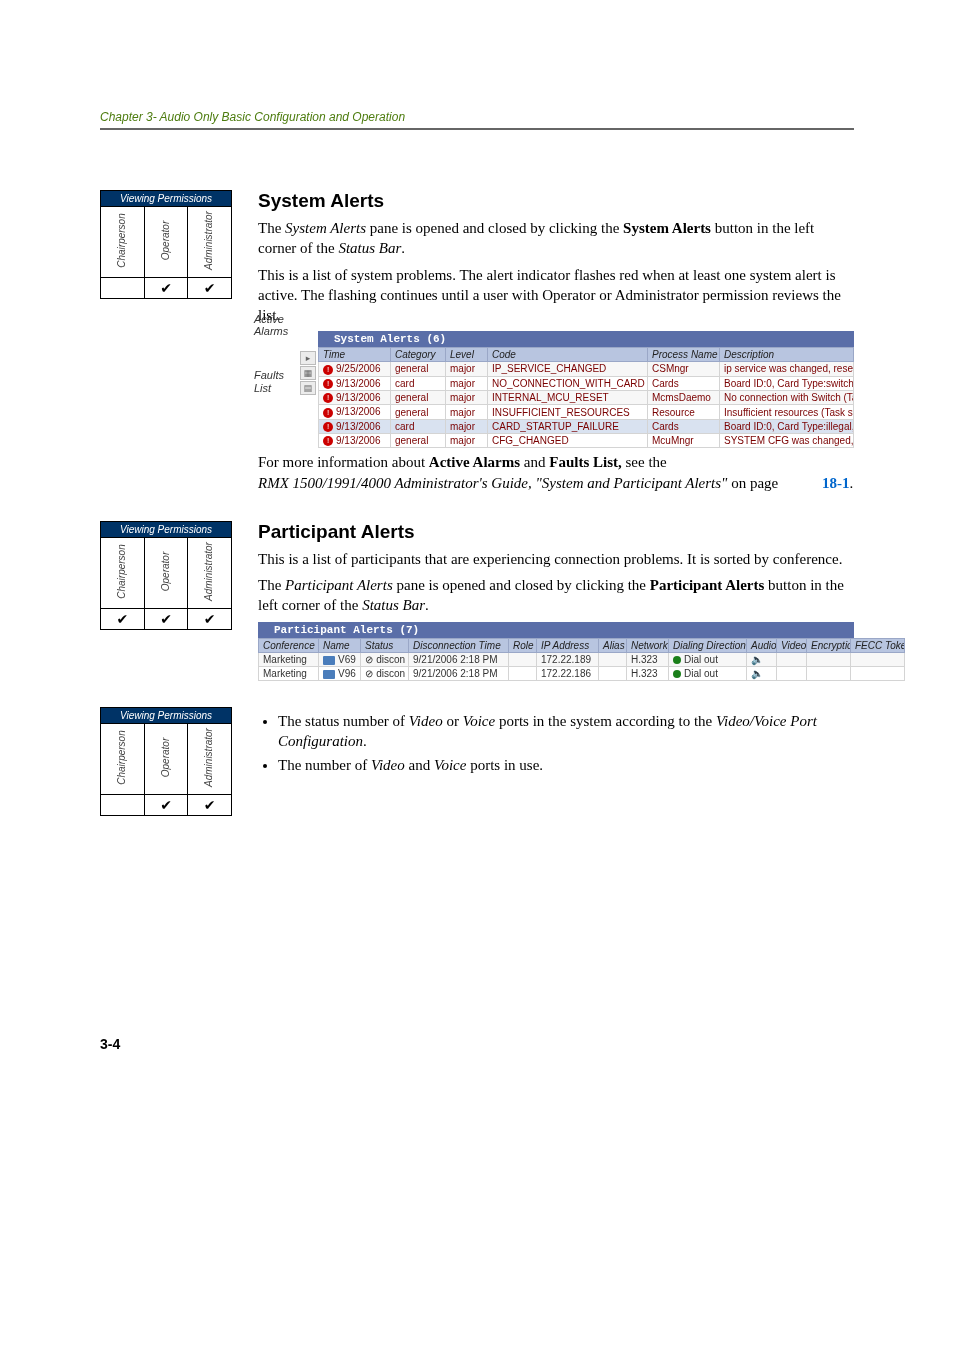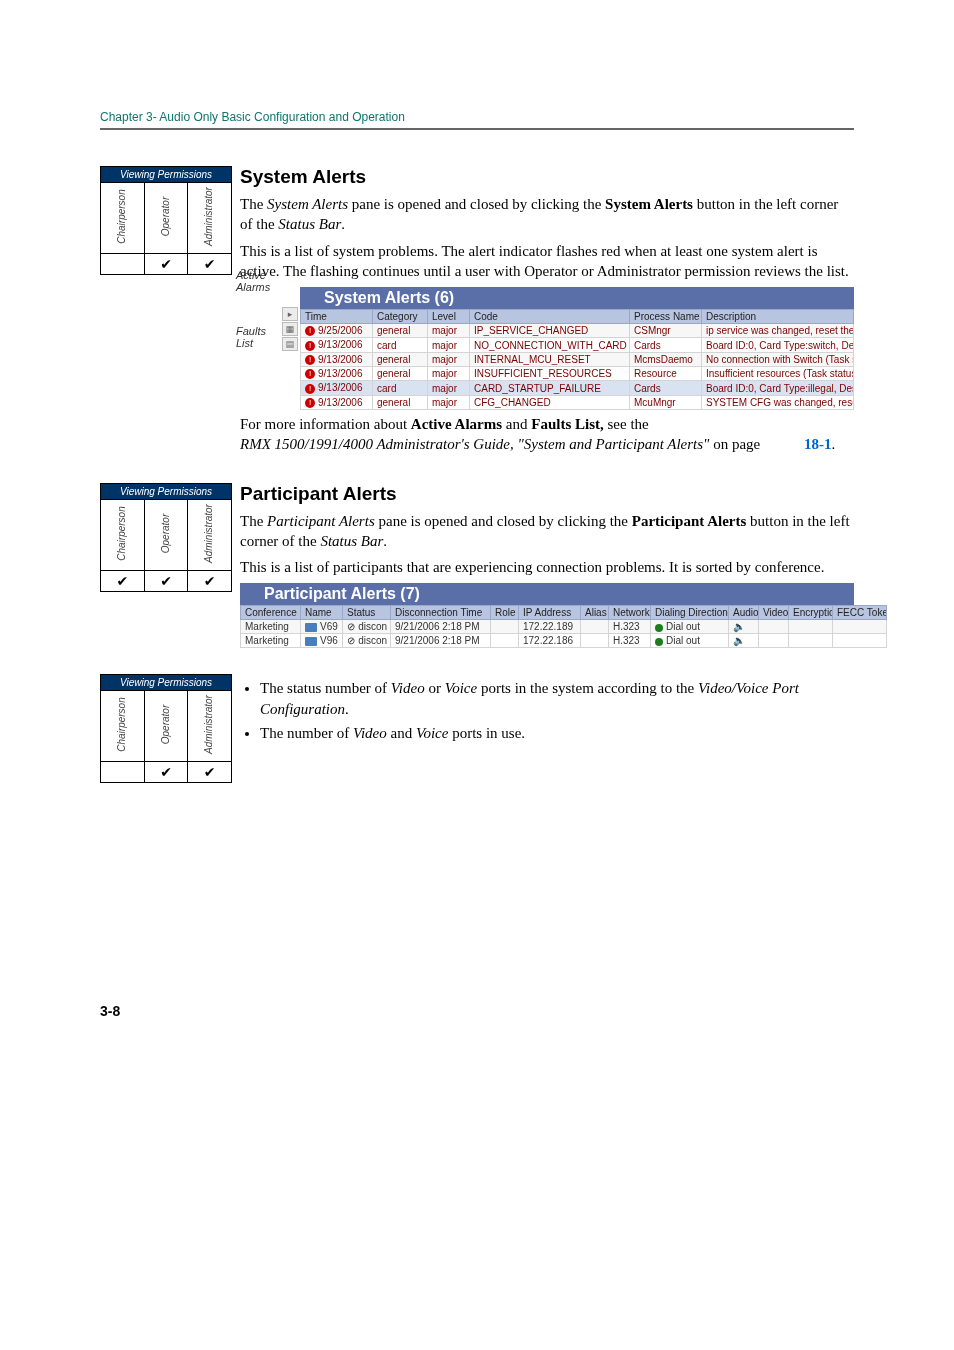--- a/index.html
+++ b/index.html
@@ -20,27 +20,29 @@
     font-size:15px;
     width:954px;
     background:#fff;
   }
   .page{
     padding:110px 100px 0 100px;
   }
   .chapter-line{
     font-family:Arial,Helvetica,sans-serif;
     font-size:12px;
-    color:#0f766e;
+    color:#4d7c0f;
     border-bottom:2px solid #666;
     padding-bottom:4px;
-    margin-bottom:36px;
+    margin-bottom:60px;
+    font-style:italic;
   }
   .section{
     display:flex;
+    gap:18px;
     margin-bottom:22px;
     justify-content:space-between;
   }
   .perm-col{
     flex:0 0 140px;
   }
   .content-col{
     flex:1;
     min-width:0;
   }
@@ -122,29 +124,29 @@
   .shot-sys{position:relative;padding-left:60px;}
   .side-labels{
     position:absolute;left:-4px;top:-18px;
     font-family:Arial,sans-serif;font-style:italic;font-size:11px;color:#333;
     width:60px;
   }
   .side-labels div{line-height:1.1;}
   .sl-alarms{margin-bottom:32px;}
   .bar{
     background:var(--hdr-bg);color:#fff;font-weight:bold;
-    padding:2px 24px;font-size:16px;
+    padding:2px 16px;font-size:11px;font-family:Liberation Mono, monospace;
   }
   table.data{
     border-collapse:collapse;width:100%;table-layout:fixed;
   }
   table.data th{
     background:var(--hdr-alt);color:#222;font-weight:normal;
     border:1px solid #9aa7c7;padding:1px 4px;text-align:left;font-size:10px;
-    overflow:hidden;white-space:nowrap;
+    overflow:hidden;white-space:nowrap;font-style:italic;
   }
   table.data td{
     border:1px solid #d4d4d4;padding:1px 4px;font-size:10px;
     overflow:hidden;white-space:nowrap;color:var(--maroon);
   }
   table.data tr:nth-child(odd) td{background:var(--row-odd);}
   table.data tr:nth-child(even) td{background:var(--row-even);}
   table.data tr.sel td{background:var(--row-sel);}
   .ico-err{
     display:inline-block;width:10px;height:10px;border-radius:50%;
@@ -321,24 +323,24 @@
         <div class="perm-check-row">
           <div class="perm-check tick"></div>
           <div class="perm-check tick"></div>
           <div class="perm-check tick"></div>
         </div>
       </div>
     </div>
 
     <div class="content-col">
       <h2 class="section-title">Participant Alerts</h2>
+      <p class="body-text">This is a list of participants that are experiencing connection problems. It is sorted by conference.</p>
       <p class="body-text">
         <span>The </span><i>Participant Alerts</i><span> pane is opened and closed by clicking the </span><b>Participant Alerts</b><span> button in the left corner of the </span><i>Status Bar</i><span>.</span>
       </p>
-      <p class="body-text">This is a list of participants that are experiencing connection problems. It is sorted by conference.</p>
 
       <div class="shot">
         <div class="bar">Participant Alerts (7)</div>
         <table class="data part">
           <colgroup>
             <col style="width:60px">
               <col style="width:42px">
               <col style="width:48px">
               <col style="width:100px">
               <col style="width:28px">
@@ -434,13 +436,13 @@
           <span>The status number of </span><i>Video</i><span> or </span><i>Voice</i><span> ports in the system according to the </span><i>Video/Voice Port Configuration</i><span>.</span>
         </li>
         <li>
           <span>The number of </span><i>Video</i><span> and </span><i>Voice</i><span> ports in use.</span>
         </li>
       </ul>
     </div>
   </div>
 </div>
 
-<div class="pagefoot">3-8</div>
+<div class="pagefoot">3-4</div>
 
 </body></html>

